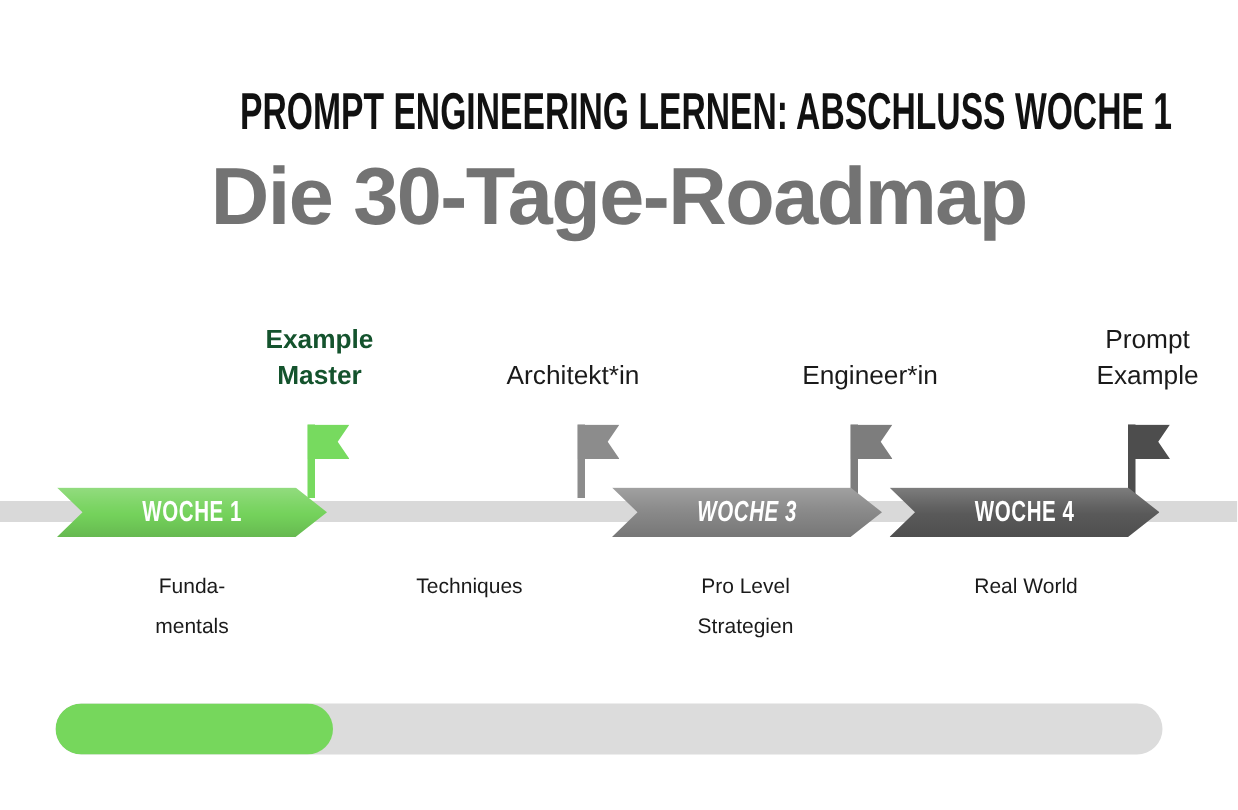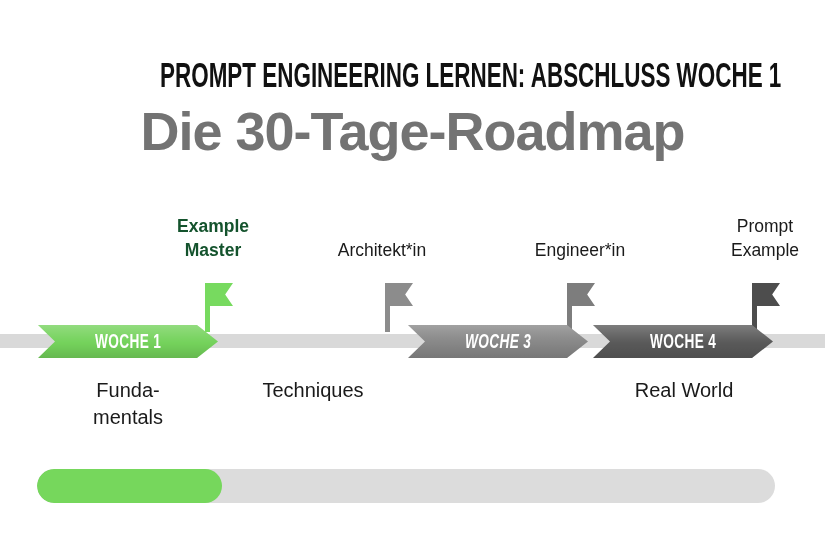--- a/index.html
+++ b/index.html
@@ -112,21 +112,21 @@
     transform: scale(0.72, 1.02);
     white-space: nowrap;
   }
 
   
   .description {
     position: absolute;
     top: 377px;
     width: 210px;
     text-align: center;
-    font-size: 20px;
+    font-size: 14px;
     line-height: 27px;
     color: #1a1a1a;
   }
 
   
   .progress-track {
     position: absolute;
     top: 469px; left: 37px;
     width: 738px; height: 34px;
     border-radius: 17px;
@@ -188,20 +188,24 @@
     <span class="arrow-label">WOCHE 4</span>
   </div>
 
   <div class="description" style="left:23px;">
     <div>Funda-</div>
     <div>mentals</div>
   </div>
   <div class="description" style="left:208px;">
     <div>Techniques</div>
   </div>
+  <div class="description" style="left:392px;">
+    <div>Pro Level</div>
+    <div>Strategien</div>
+  </div>
   <div class="description" style="left:579px;">
     <div>Real World</div>
   </div>
 
   <div class="progress-track" style="background-color: rgb(220, 220, 220);">
     <div class="progress-fill" style="background-color: rgb(118, 215, 92); width: 25%;"></div>
   </div>
 
 </div>
 

